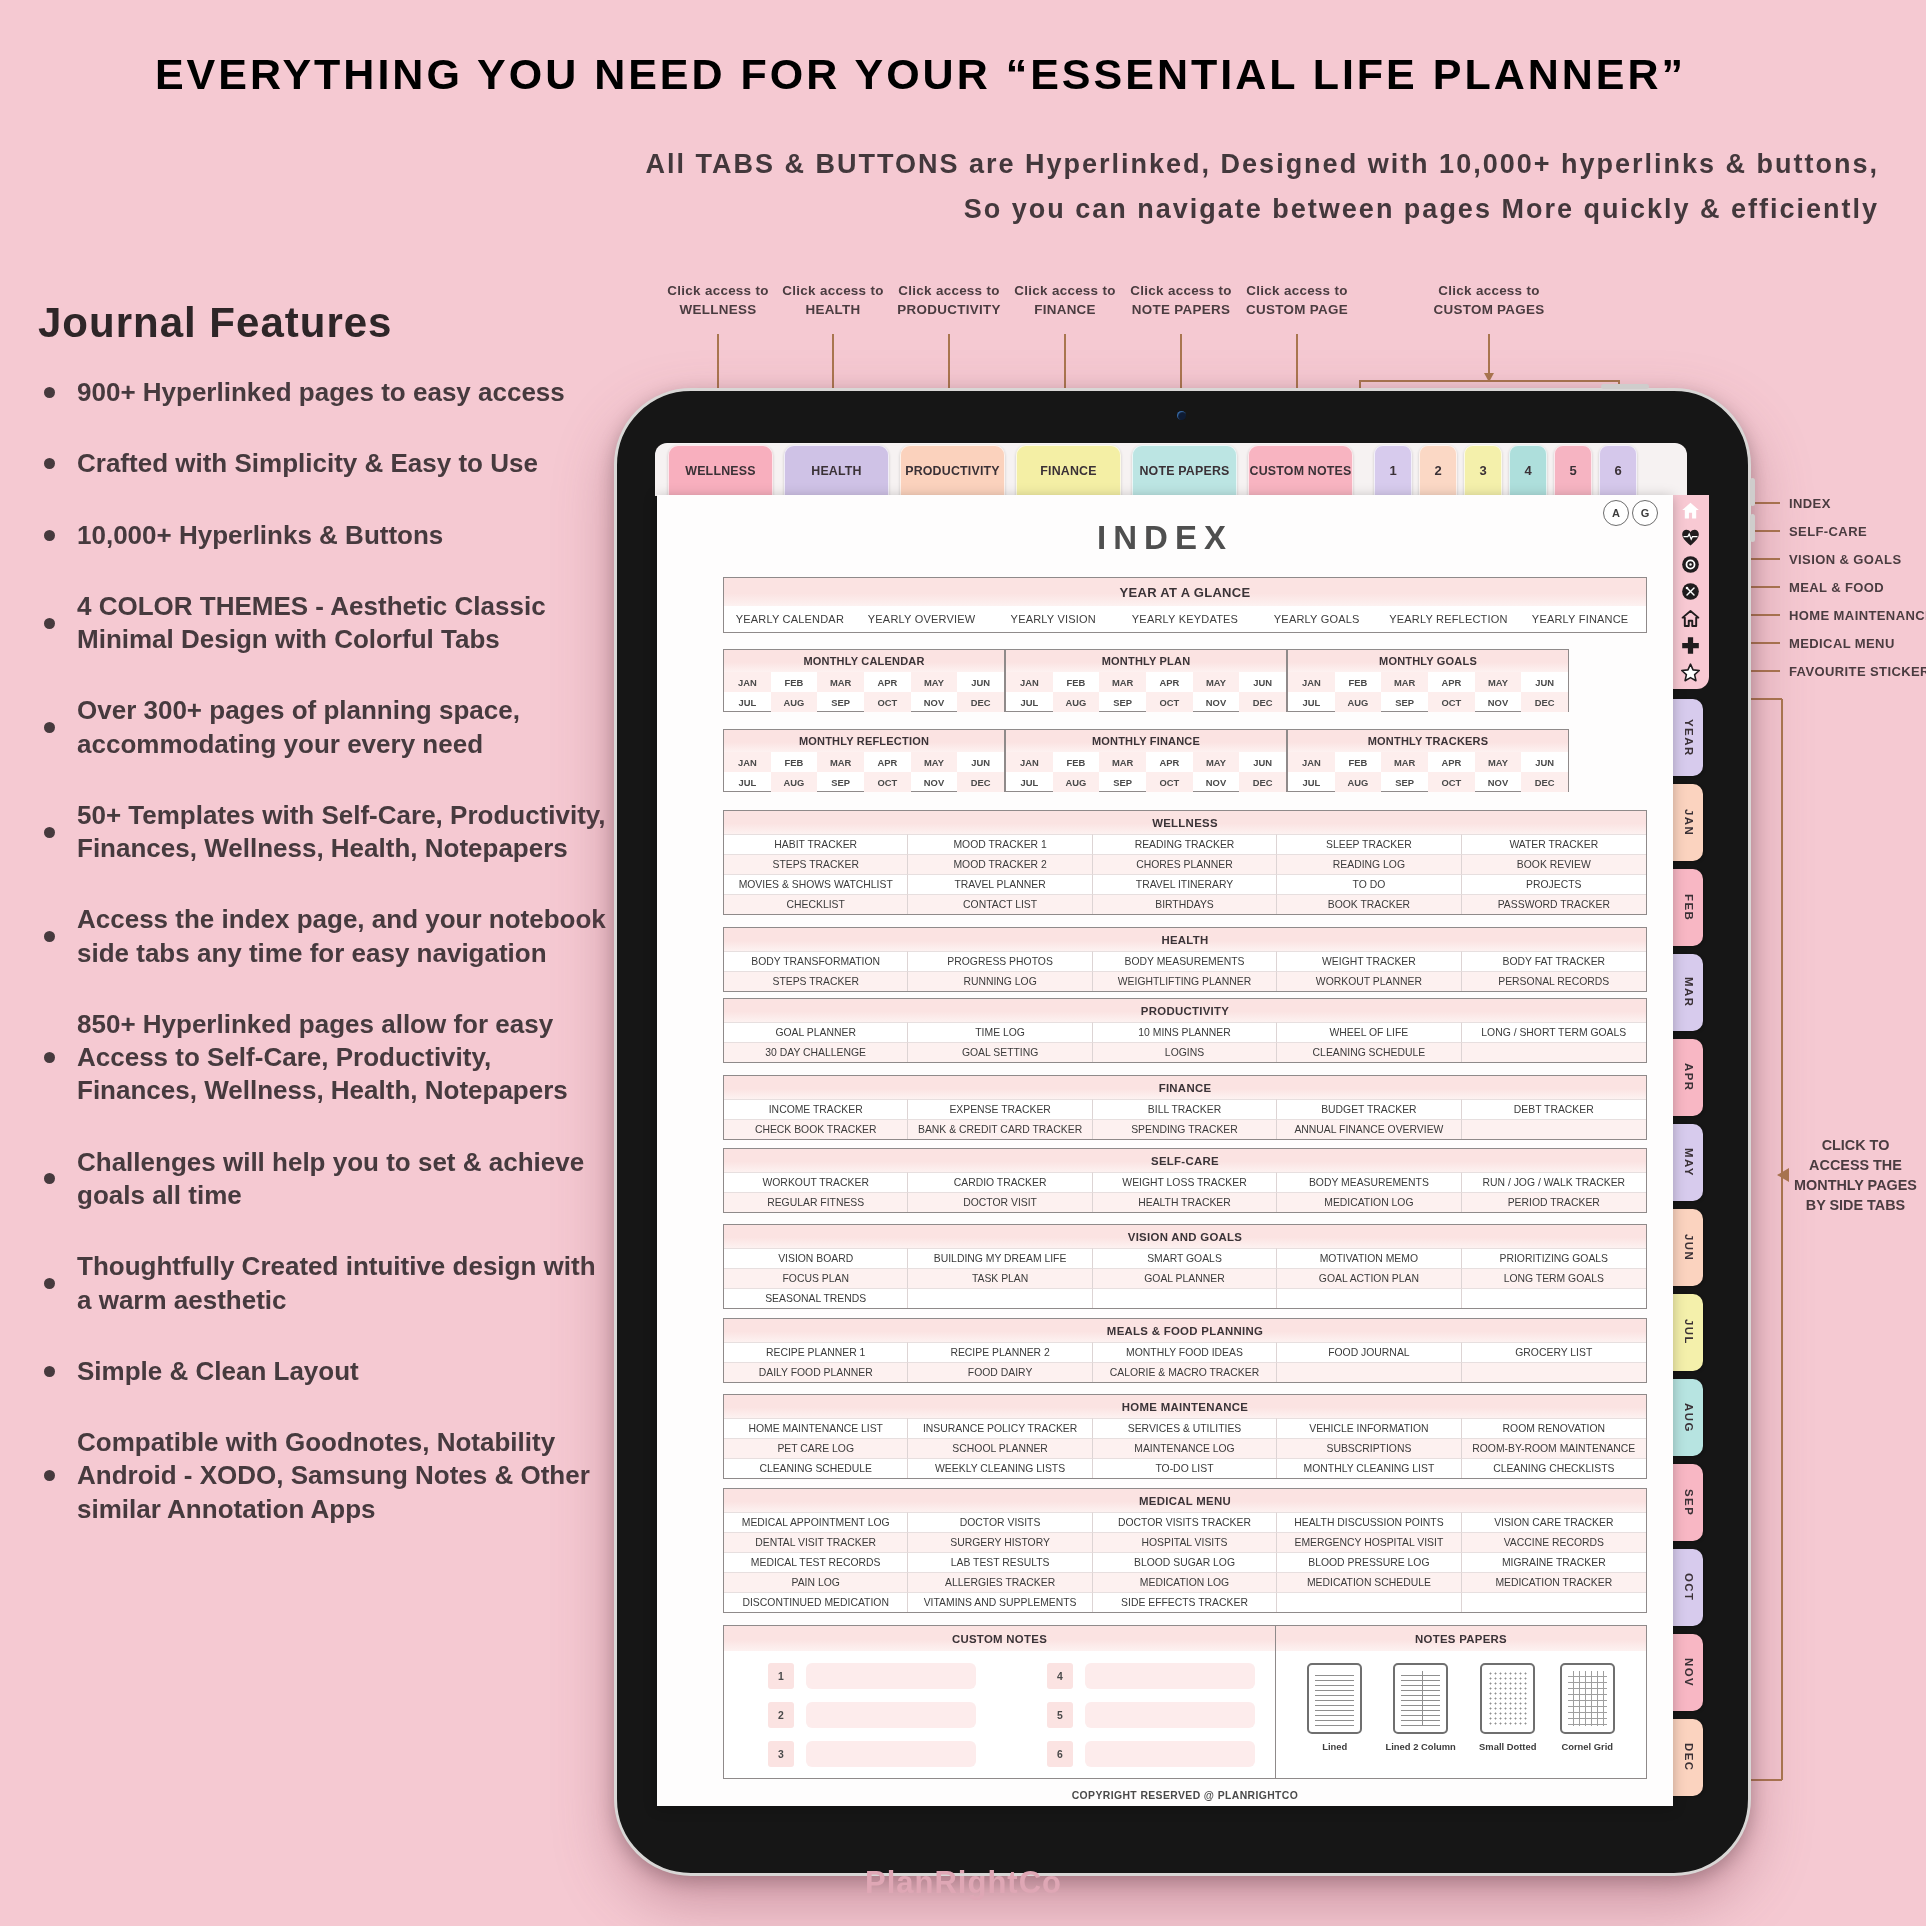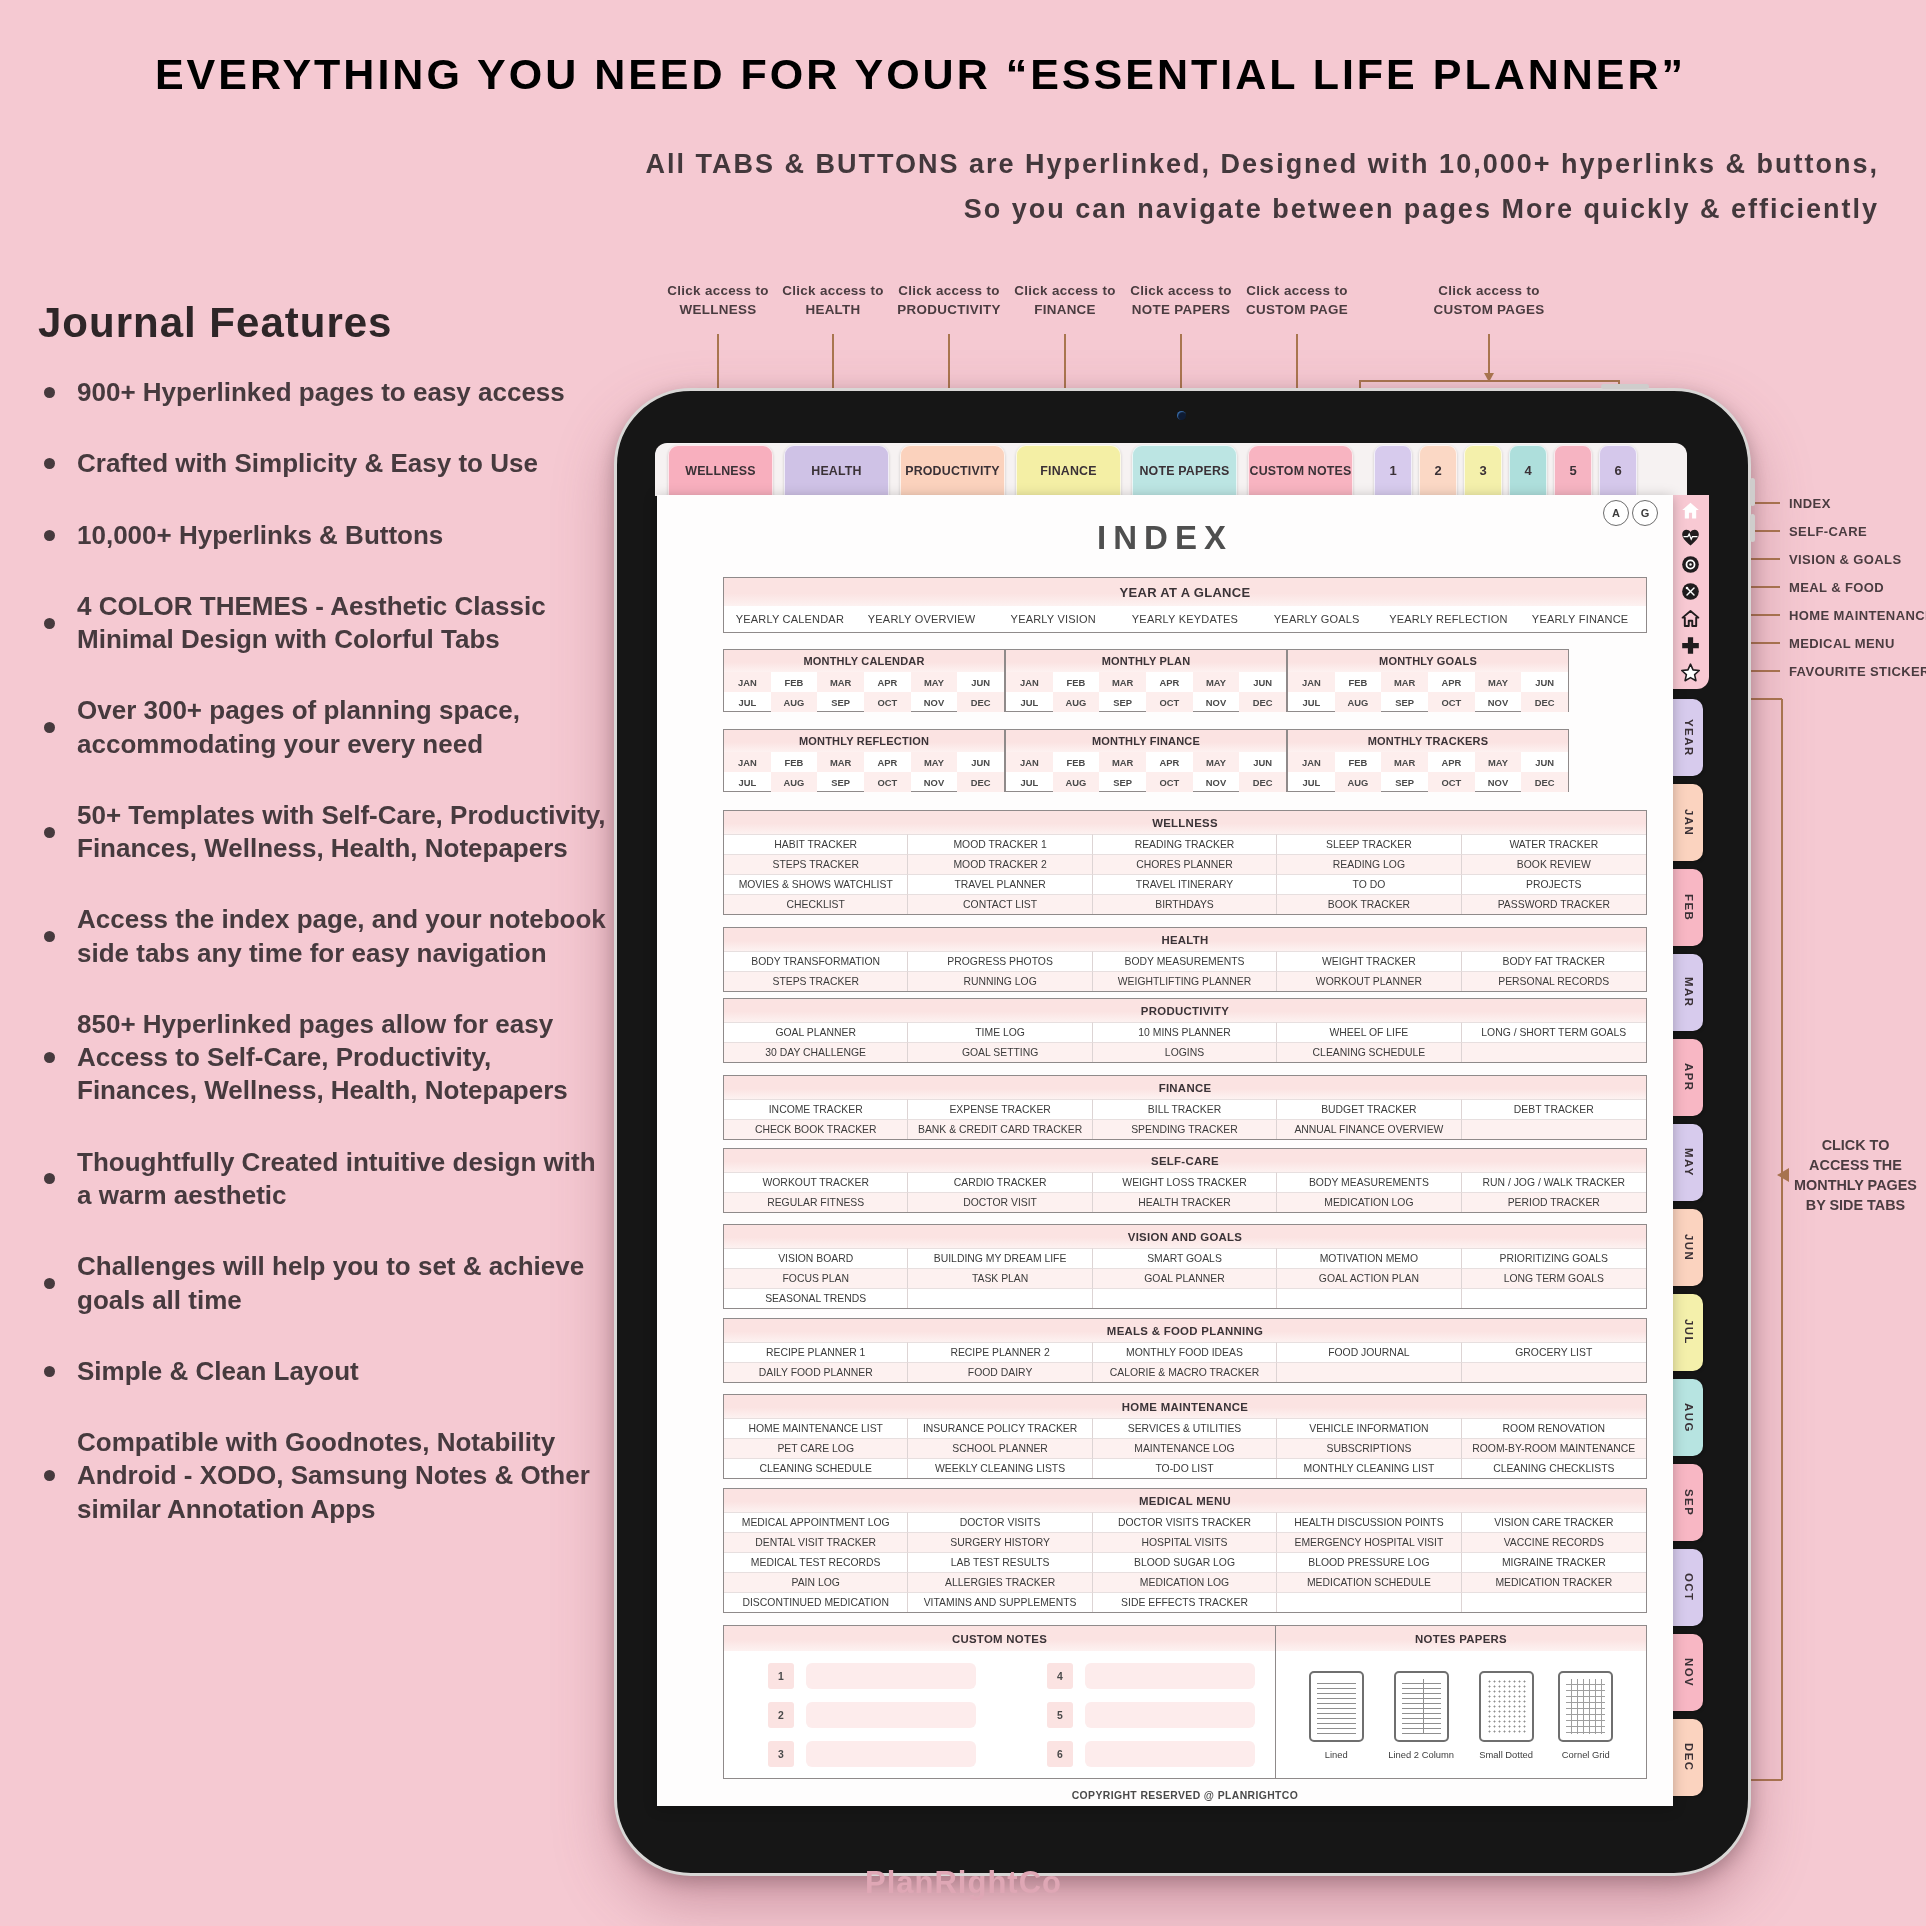--- a/index.html
+++ b/index.html
@@ -163,21 +163,21 @@
   .cn { width:552px; border-right:1.5px solid #8f8a8a; }
   .np { flex:1; }
   .bottom-box .pink-head { height:25px; font-size:11.4px; letter-spacing:0.3px; }
   .slots { padding:11px 0 0 44px; display:grid; grid-template-rows:repeat(3,1fr);
     grid-auto-flow:column; row-gap:11px; column-gap:51px; height:117px; }
   .slot { display:flex; align-items:center; gap:12px; }
   .slot-num { width:26px; height:26px; background:#fbe3e2; border-radius:3px;
     display:flex; align-items:center; justify-content:center; font-size:10.4px;
     font-weight:bold; color:#4a4a4a; }
   .slot-bar { width:170px; height:26px; background:#fdecec; border-radius:6px; }
-  .papers { display:flex; justify-content:space-evenly; padding:20px 8px 0 8px; }
+  .papers { display:flex; justify-content:space-evenly; padding:12px 8px 0 8px;font-weight:bold; }
   .paper-item { text-align:center; }
   .paper-thumb { width:55px; height:71px; background:#fff; border:2px solid #6f6f6f;
     border-radius:5px; padding:6px; background-origin:content-box;
     background-clip:content-box; margin:0 auto; }
   .paper-thumb[data-pattern="lined"] { background-image:
     repeating-linear-gradient(180deg,transparent 0 4px,#8f8f8f 4px 5px); }
   .paper-thumb[data-pattern="lined2"] { background-image:
     linear-gradient(90deg,transparent 0 21px,#8f8f8f 21px 22px,transparent 22px),
     repeating-linear-gradient(180deg,transparent 0 4px,#8f8f8f 4px 5px); }
   .paper-thumb[data-pattern="dots"] { background-image:
@@ -239,26 +239,26 @@
       <span>Access the index page, and your notebook side tabs any time for easy navigation</span>
     </div>
 
     <div class="feature-item">
       <span class="dot"></span>
       <span>850+ Hyperlinked pages allow for easy Access to Self-Care, Productivity, Finances, Wellness, Health, Notepapers</span>
     </div>
 
     <div class="feature-item">
       <span class="dot"></span>
-      <span>Thoughtfully Created intuitive design with a warm aesthetic</span>
+      <span>Challenges will help you to set &amp; achieve goals all time</span>
     </div>
 
     <div class="feature-item">
       <span class="dot"></span>
-      <span>Challenges will help you to set &amp; achieve goals all time</span>
+      <span>Thoughtfully Created intuitive design with a warm aesthetic</span>
     </div>
 
     <div class="feature-item">
       <span class="dot"></span>
       <span>Simple &amp; Clean Layout</span>
     </div>
 
     <div class="feature-item">
       <span class="dot"></span>
       <span>Compatible with Goodnotes, Notability Android - XODO, Samsung Notes &amp; Other similar Annotation Apps</span>

